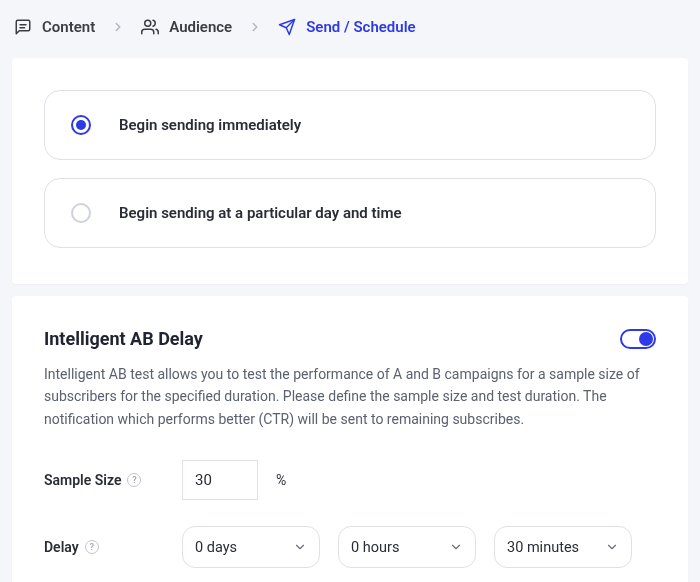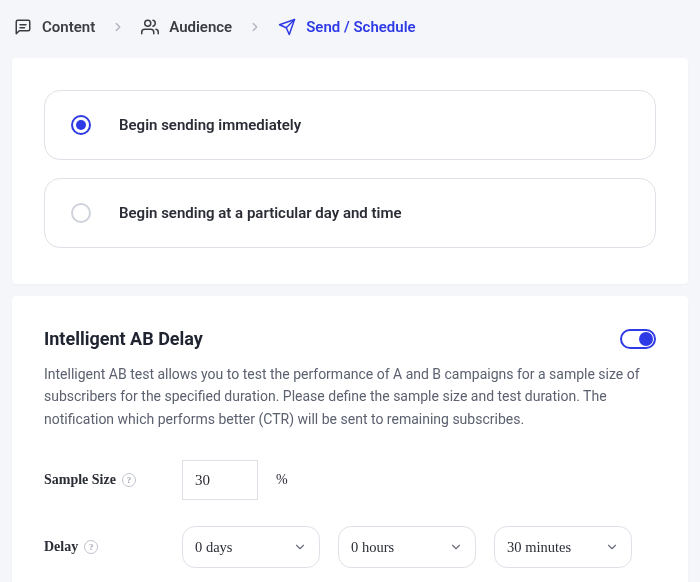--- a/index.html
+++ b/index.html
@@ -108,21 +108,20 @@
     background:#2e3ae6;
     position:absolute;
     top:1px; right:1px;
   }
 
   .row {
     display:flex;
     align-items:center;
     gap: 18px;
     margin-bottom: 26px;
-    font-family: Liberation Serif, serif;
   }
   .row-label {
     font-weight: 600;
     font-size: 14px;
     color: #2a2d35;
     display:flex;
     align-items:center;
     gap:6px;
     min-width: 120px;
   }

